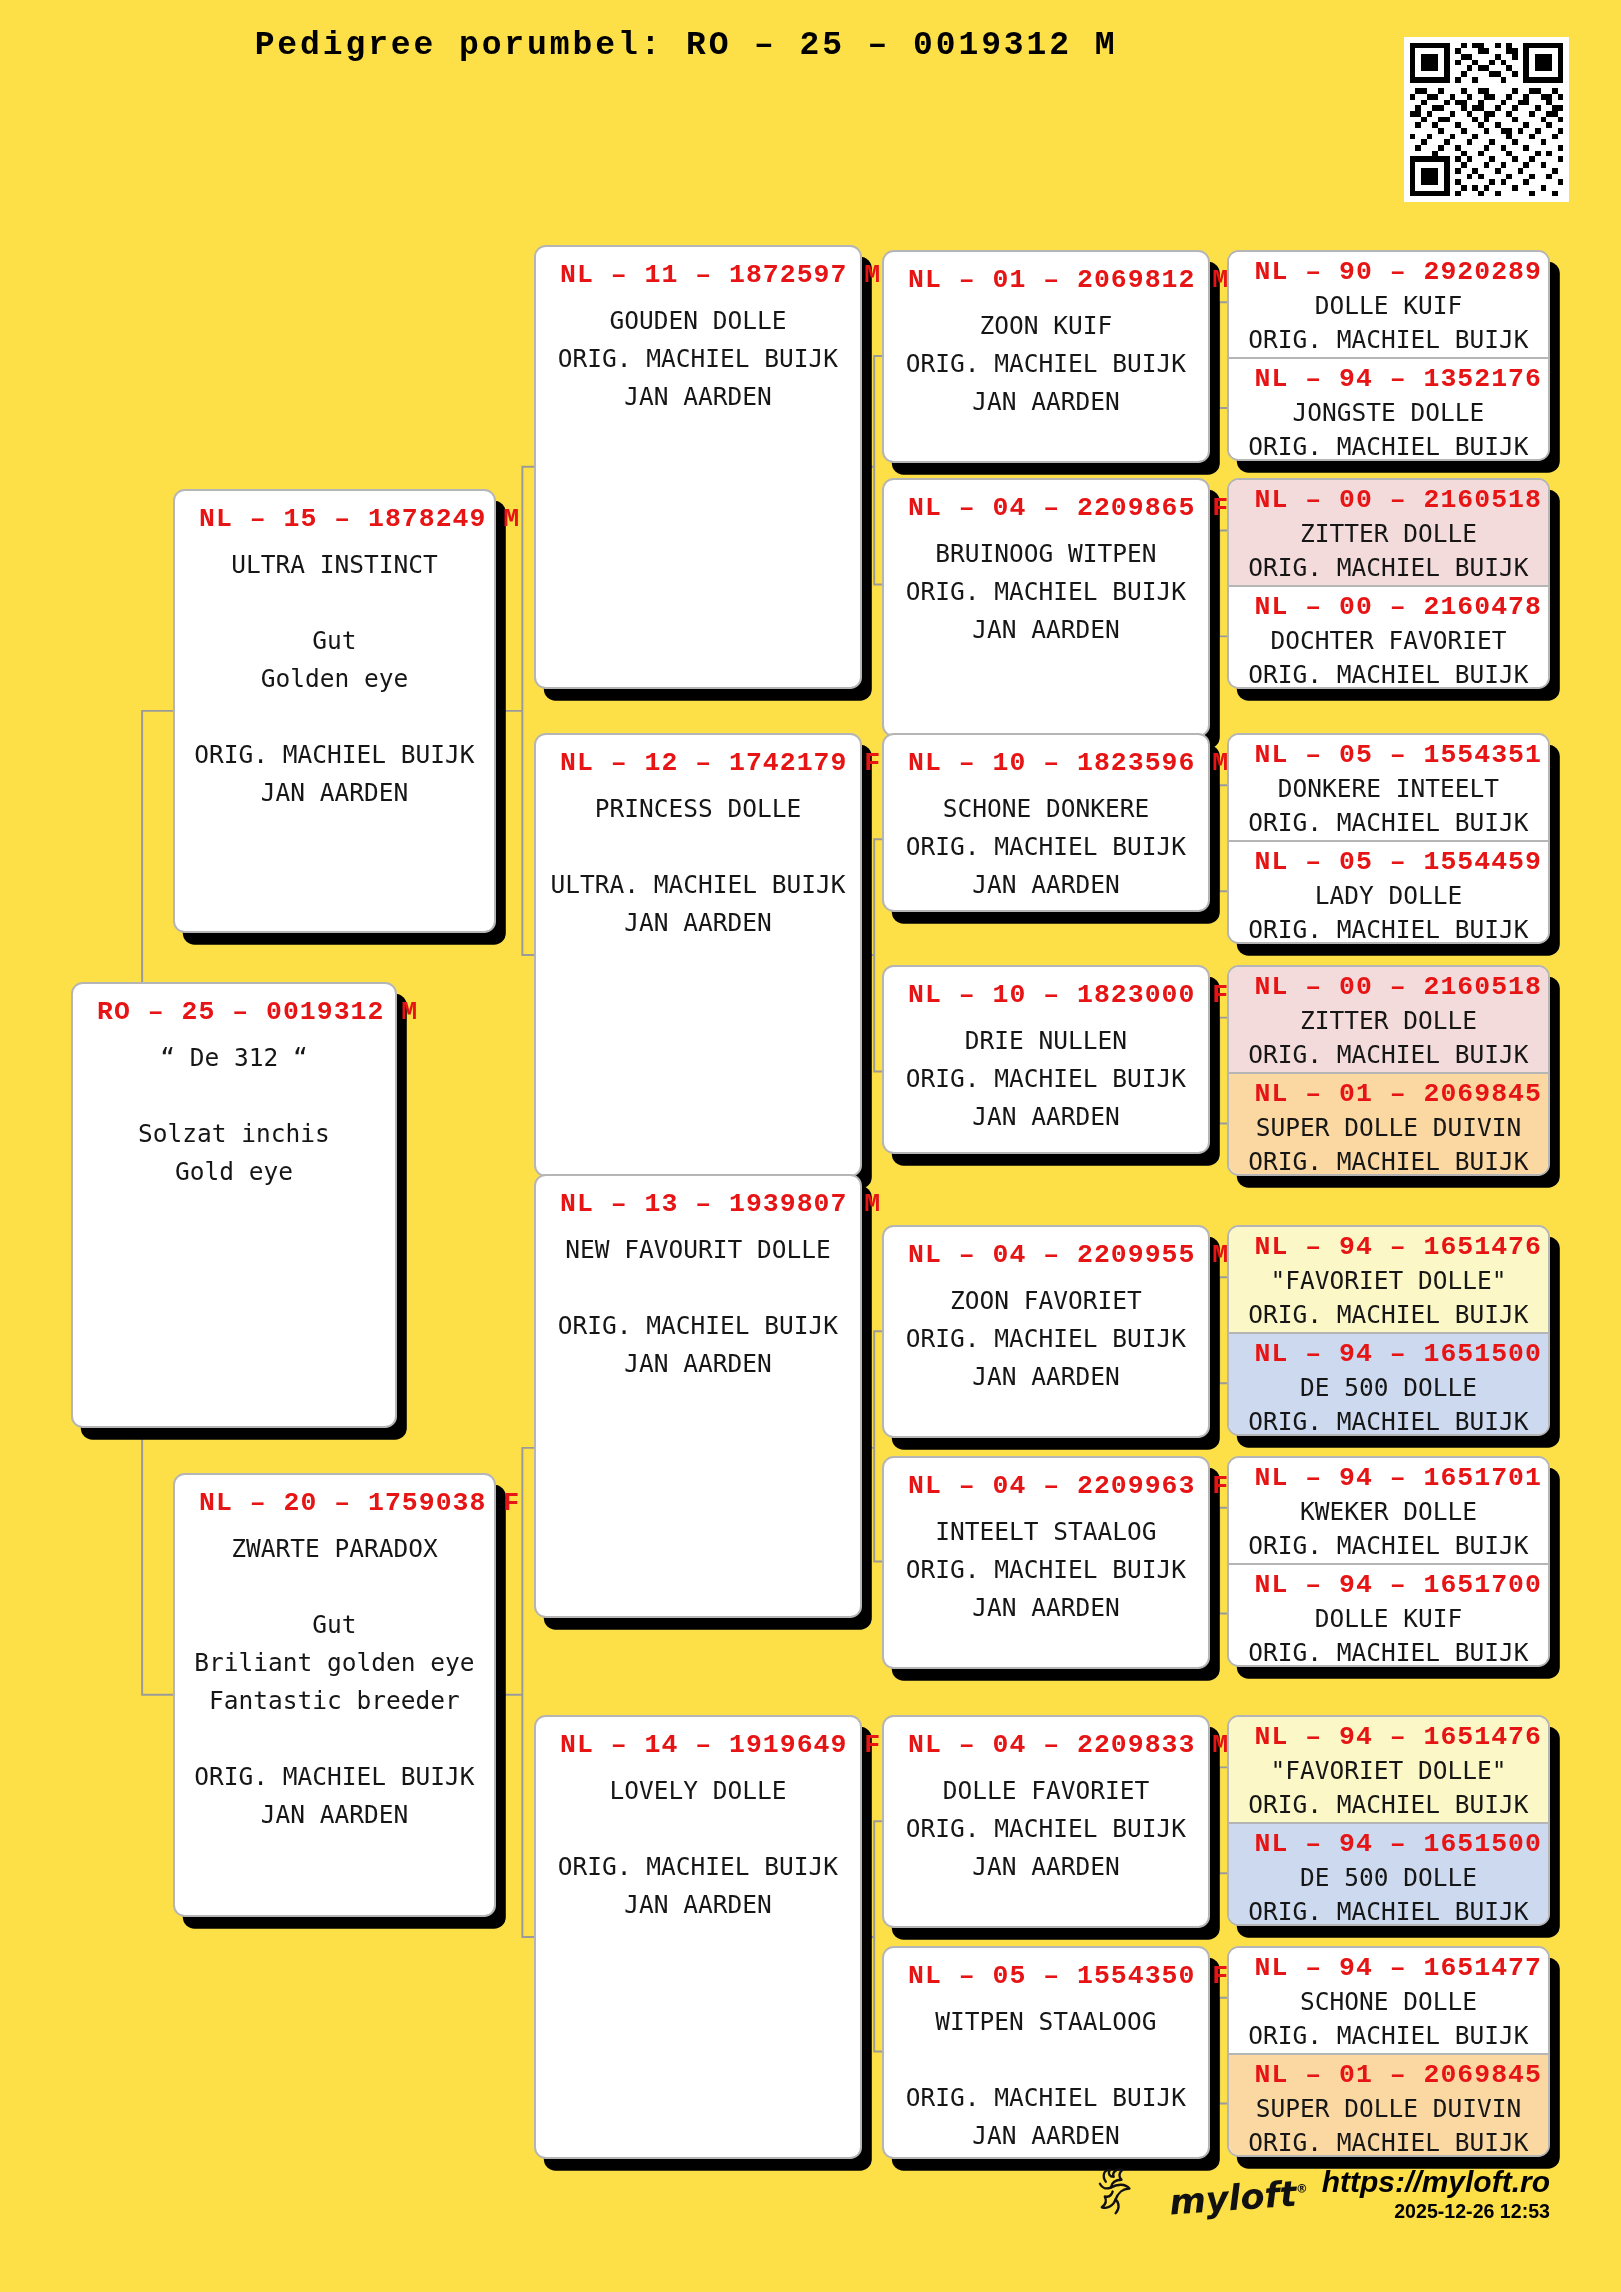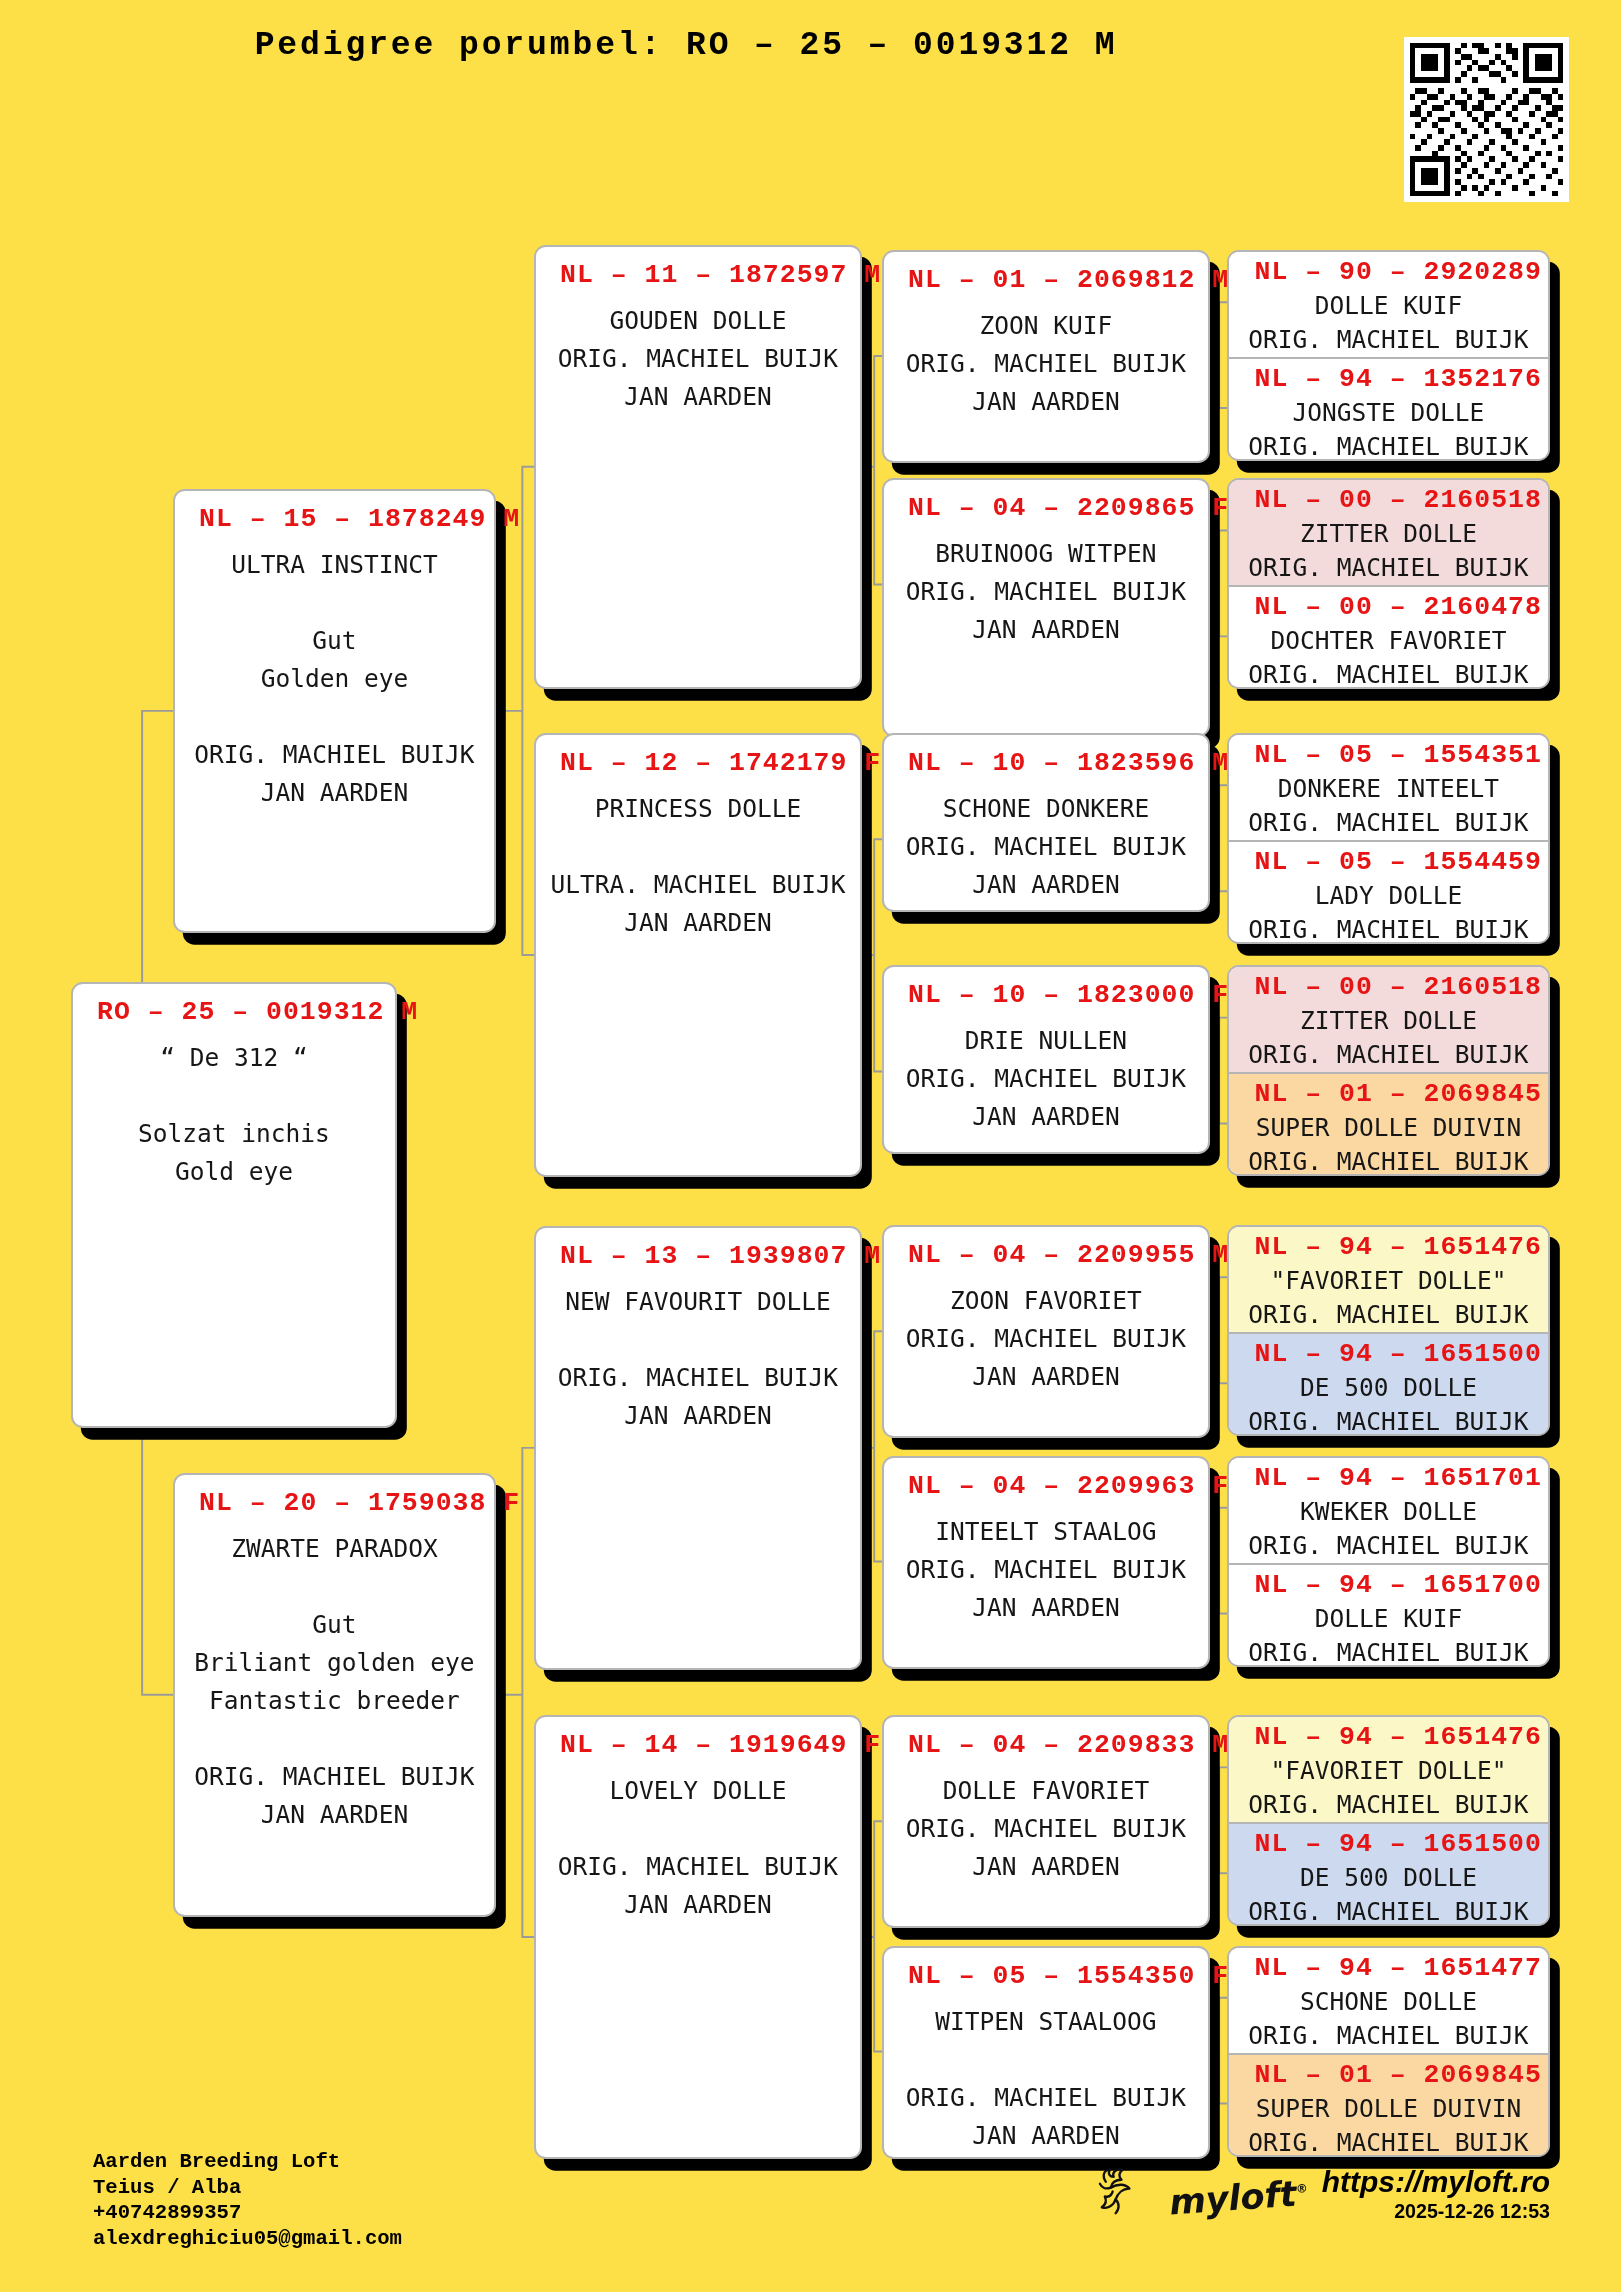--- a/index.html
+++ b/index.html
@@ -110,21 +110,21 @@
 ORIG. MACHIEL BUIJK
 JAN AARDEN</div>
   </div>
   <div class="box" style="left:534px;top:733px;width:328px;height:444px">
     <div class="ring">NL – 12 – 1742179 F</div>
     <div class="body">PRINCESS DOLLE
 
 ULTRA. MACHIEL BUIJK
 JAN AARDEN</div>
   </div>
-  <div class="box" style="left:534px;top:1226px;width:328px;height:444px">
+  <div class="box" style="left:534px;top:1174px;width:328px;height:444px">
     <div class="ring">NL – 13 – 1939807 M</div>
     <div class="body">NEW FAVOURIT DOLLE
 
 ORIG. MACHIEL BUIJK
 JAN AARDEN</div>
   </div>
   <div class="box" style="left:534px;top:1715px;width:328px;height:444px">
     <div class="ring">NL – 14 – 1919649 F</div>
     <div class="body">LOVELY DOLLE
 
@@ -272,26 +272,20 @@
       <div class="body">SCHONE DOLLE
 ORIG. MACHIEL BUIJK</div>
     </div>
     <div class="cell" style="background: rgb(251, 216, 162);">
       <div class="ring">NL – 01 – 2069845 F</div>
       <div class="body">SUPER DOLLE DUIVIN
 ORIG. MACHIEL BUIJK</div>
     </div>
   </div>
 
-  <div class="footer-left">
-    <div>Aarden Breeding Loft</div>
-    <div>Teius / Alba</div>
-    <div>+40742899357</div>
-    <div>alexdreghiciu05@gmail.com</div>
-  </div>
 
   <div class="footer-right">
     <span>
       <svg width="63" height="63" viewBox="0 0 64 64" fill="none" stroke="#111" stroke-width="2.4" stroke-linecap="round" stroke-linejoin="round">
         <path d="M14 18 C10 12 12 6 18 6 C16 10 18 13 22 13 C20 8 26 4 31 6 C27 9 27 13 30 16 C24 16 20 19 19 24 C26 20 34 20 38 25 C31 25 26 30 24 36 C22 42 16 46 10 44 C14 41 15 37 13 33 C17 34 20 32 21 28"></path>
         <path d="M24 36 C28 40 28 46 24 50 M19 24 C14 26 10 24 8 20"></path>
       </svg>
     </span>
     <span class="brand"><span>myloft</span><sup>®</sup></span>
     <span class="urlblock">

